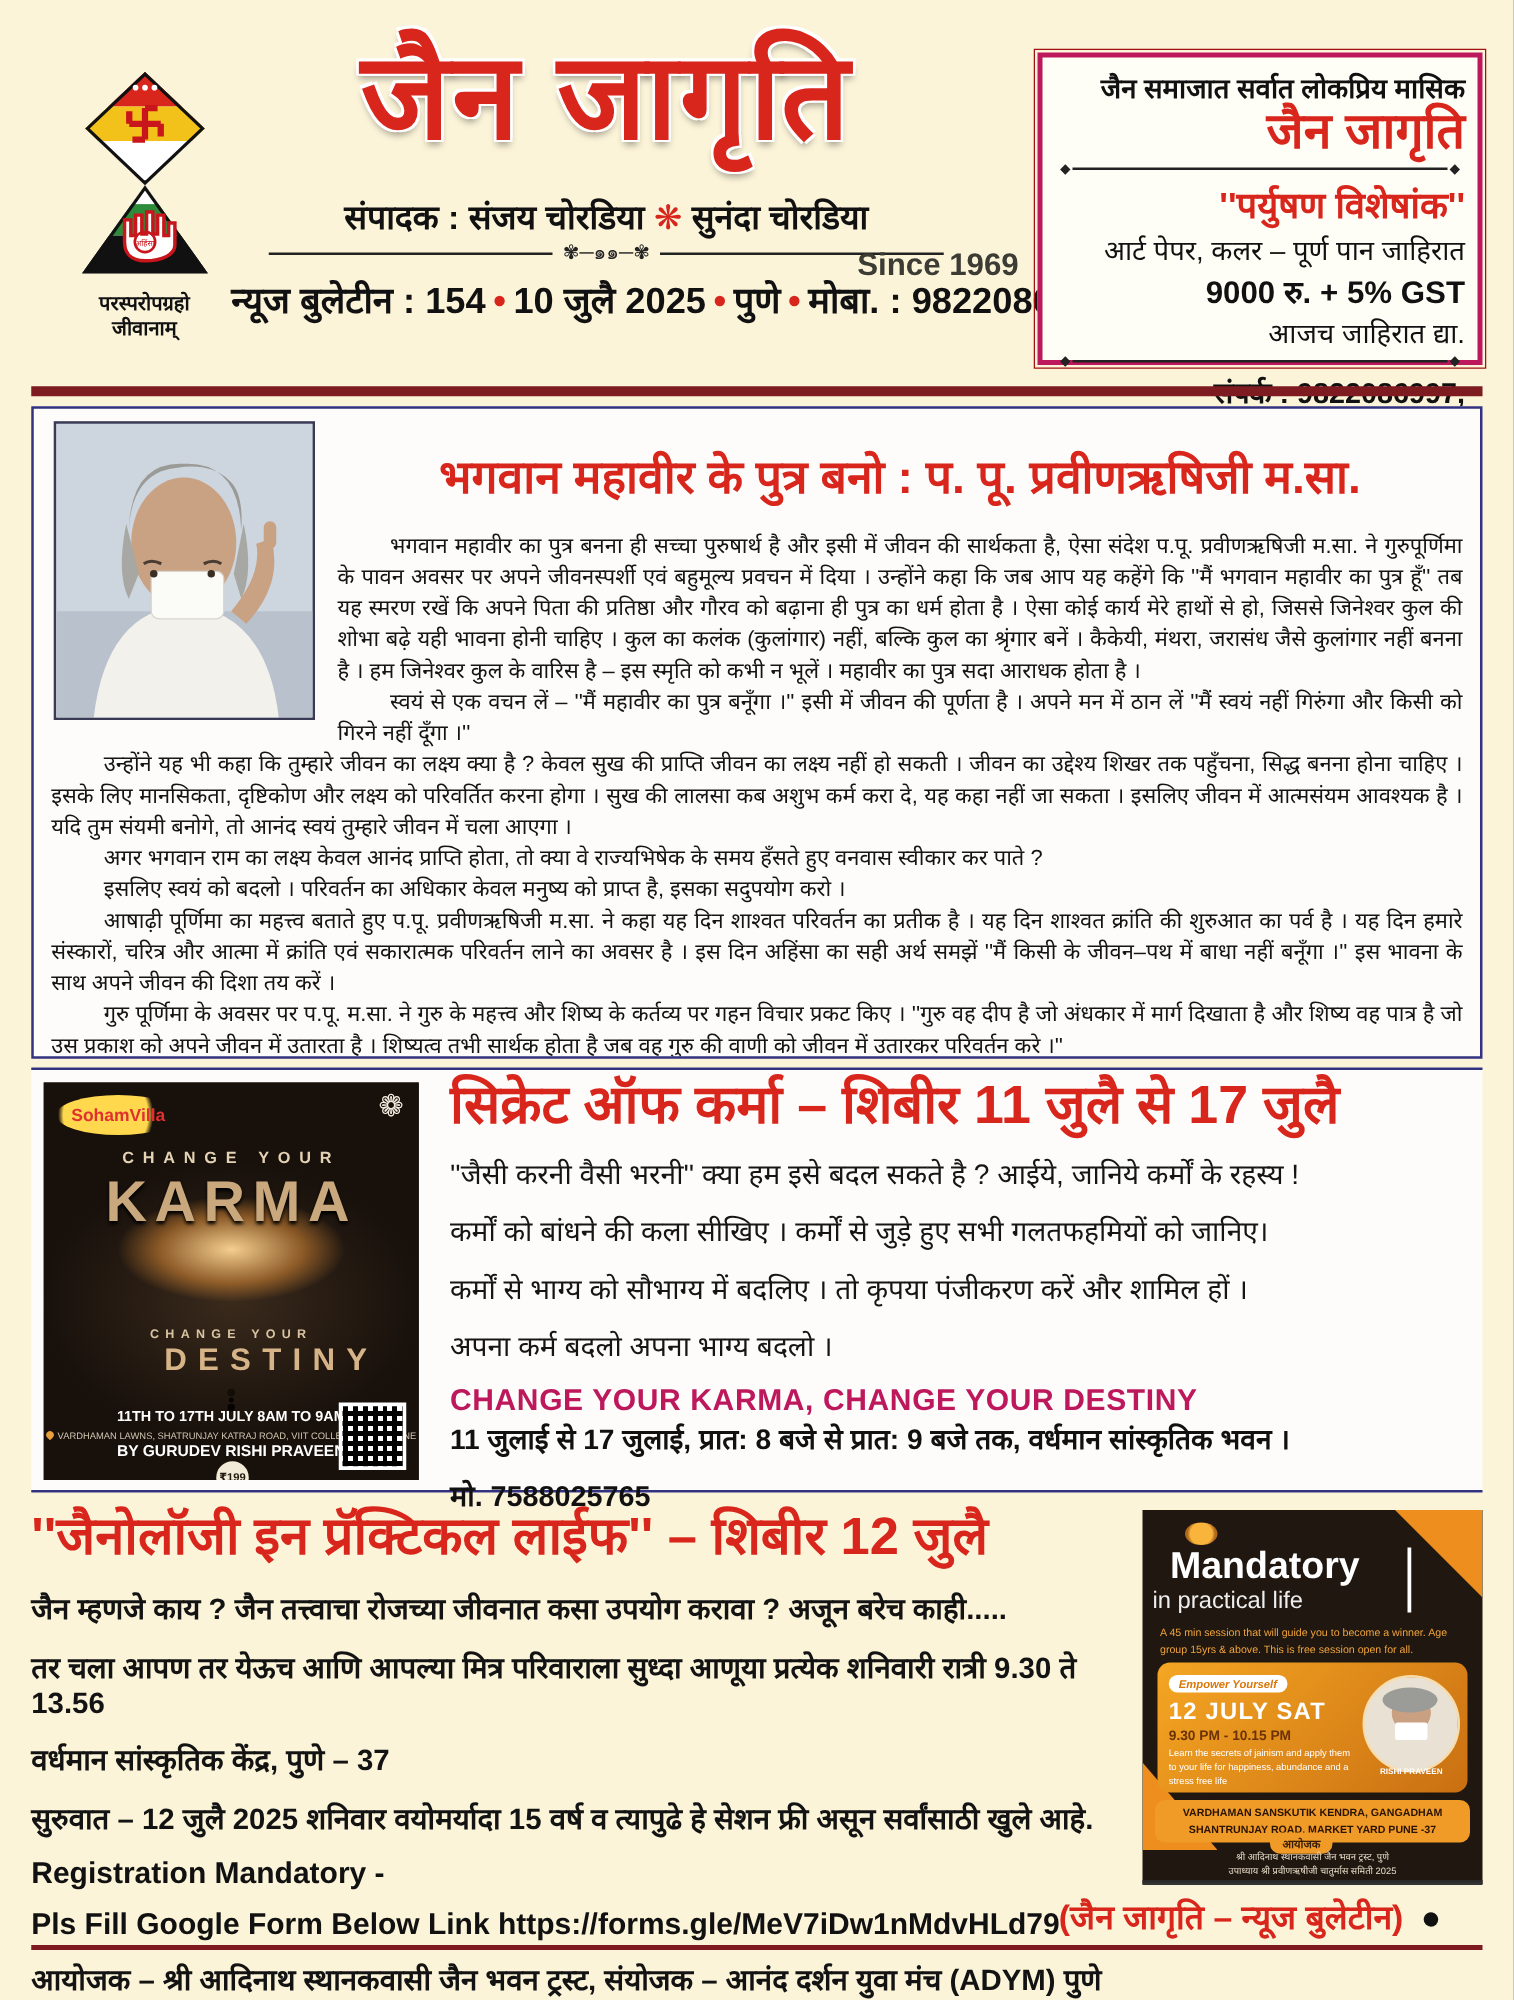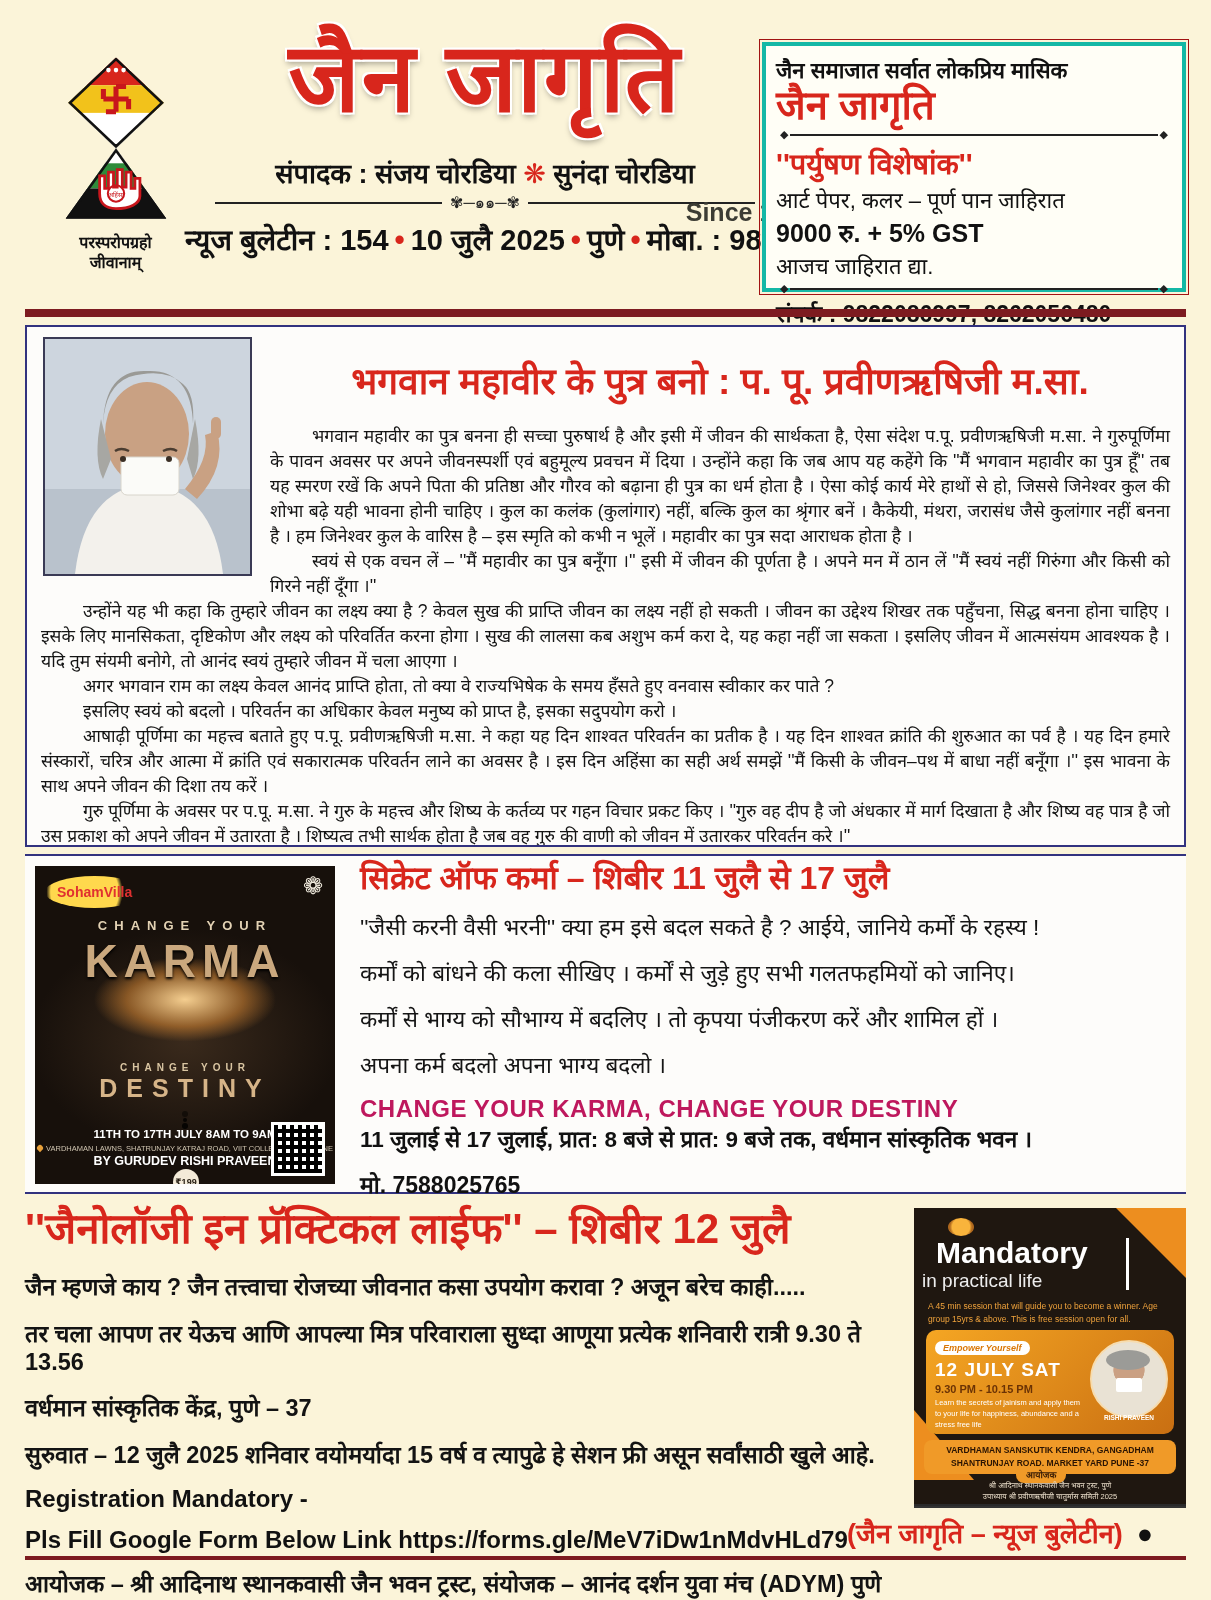--- a/index.html
+++ b/index.html
@@ -20,23 +20,23 @@
   }
   .since{position:absolute;right:-30px;top:168px;font-size:25px;color:#3c3c34;font-weight:bold;}
   .editors{margin-top:28px;font-size:27px;font-weight:bold;color:#111;white-space:nowrap;}
   .editors .flower{color:#D8261C;}
   .orn-line{display:flex;align-items:center;margin:4px 30px 0 30px;}
   .orn-line .l{flex:1;height:2px;background:#222;}
   .orn-line .c{padding:0 8px;font-size:16px;color:#222;line-height:1;}
   .bulletin{margin-top:8px;font-size:29px;font-weight:bold;white-space:nowrap;}
   .bulletin .dot{color:#D8261C;padding:0 6px;}
   .ad-box{
-    position:absolute;right:25px;top:42px;width:424px;height:250px;
-    background:#FFFEF6;border:4px solid #14b8a6;outline:1px solid #A01212;outline-offset:2px;
-    text-align:left;padding:8px 10px;box-sizing:border-box;
+    position:absolute;right:25px;top:42px;width:356px;height:250px;
+    background:#FFFEF6;border:4px solid #be185d;outline:1px solid #A01212;outline-offset:2px;
+    text-align:right;padding:8px 10px;box-sizing:border-box;
   }
   .ad-l1{font-size:22px;font-weight:bold;}
   .ad-brand{font-size:40px;font-weight:bold;color:#D8261C;line-height:1.05;}
   .ad-div{display:flex;align-items:center;margin:2px 2px;}
   .ad-div .l{flex:1;height:2px;background:#222;}
   .ad-div .d{font-size:11px;color:#222;padding:0 2px;}
   .ad-special{font-size:29px;font-weight:bold;color:#D8261C;}
   .ad-l2{font-size:22px;margin-top:2px;}
   .ad-price{font-size:25px;font-weight:bold;margin-top:1px;}
   .ad-l3{font-size:22px;margin-top:1px;}
@@ -76,42 +76,42 @@
   }
   .kp-brand{
     position:absolute;left:10px;top:10px;font-size:14px;font-weight:bold;color:#e03030;
     background:radial-gradient(circle at 40% 50%, #ffd84d 0 55%, rgba(255,216,77,0) 62%);
     padding:8px 12px;border-radius:50%;
   }
   .kp-lotus{position:absolute;right:12px;top:8px;font-size:24px;color:#f5efe2;text-align:center;line-height:1;}
   .kp-cy1{position:absolute;top:52px;width:100%;text-align:center;font-size:13px;letter-spacing:7px;color:#e3d2b4;font-weight:bold;}
   .kp-karma{position:absolute;top:68px;width:100%;text-align:center;font-size:46px;font-weight:bold;letter-spacing:6px;color:#caa87e;text-shadow:0 2px 3px #000;}
   .kp-cy2{position:absolute;top:196px;width:100%;text-align:center;font-size:10px;letter-spacing:5px;color:#d9c5a2;font-weight:bold;}
-  .kp-destiny{position:absolute;top:208px;width:100%;text-align:center;font-size:25px;font-weight:bold;letter-spacing:9px;color:#d6b488;}
+  .kp-destiny{position:absolute;top:208px;width:100%;text-align:center;font-size:25px;font-weight:bold;letter-spacing:9px;color:#d6b488;padding-left:32px;}
   .kp-fig{position:absolute;left:147px;top:245px;width:6px;height:6px;border-radius:50%;background:#06040288;box-shadow:0 6px 0 -1px #060402,0 12px 0 0px #060402;}
   .kp-dates{position:absolute;top:262px;width:100%;text-align:center;font-size:11.5px;font-weight:bold;color:#fff;}
   .kp-venue{position:absolute;top:278px;width:100%;text-align:center;font-size:7.5px;color:#cfc4b0;}
   .kp-venue .pin{display:inline-block;width:6px;height:6px;border-radius:50% 50% 50% 0;background:#e8a03a;transform:rotate(-45deg);margin-right:3px;}
   .kp-by{position:absolute;top:288px;width:100%;text-align:center;font-size:12.5px;font-weight:bold;color:#fff;}
   .kp-price{
     position:absolute;left:138px;top:303px;width:26px;height:26px;border-radius:50%;
     background:#f3ead8;color:#221a10;font-size:9px;font-weight:bold;
     display:flex;align-items:center;justify-content:center;
   }
   .kp-qr{
     position:absolute;right:10px;bottom:8px;width:54px;height:54px;background:#fff;padding:3px;box-sizing:border-box;
   }
   .kp-qr .qr{
     width:100%;height:100%;
     background:
       repeating-linear-gradient(0deg,#000 0 4px,transparent 4px 8px),
       repeating-linear-gradient(90deg,#000 0 4px,#fff 4px 8px);
   }
   .karma-right{position:absolute;left:335px;top:4px;right:10px;}
-  .karma-title{font-size:32px;font-weight:bold;color:#D8261C;line-height:1.15;margin-bottom:14px;}
+  .karma-title{font-size:43px;font-weight:bold;color:#D8261C;line-height:1.15;margin-bottom:14px;}
   .karma-line{font-size:22.5px;color:#151515;margin-bottom:15px;font-weight:500;}
   .karma-en{font-size:24px;font-weight:bold;color:#be185d;letter-spacing:.5px;}
   .karma-sched{font-size:22.5px;font-weight:bold;margin-bottom:14px;}
   .karma-phone{font-size:23px;font-weight:bold;}
   
   .jain{position:absolute;top:1200px;left:25px;right:25px;height:356px;}
   .jain-left{position:absolute;left:0;top:0;width:880px;}
   .jain-title{font-size:42px;font-weight:bold;color:#D8261C;line-height:1.1;margin:6px 0 18px 0;}
   .jain-line{font-size:23.5px;font-weight:600;color:#131313;margin-bottom:15px;}
   .jain-en{font-size:24px;font-weight:bold;color:#111;margin-bottom:13px;}

